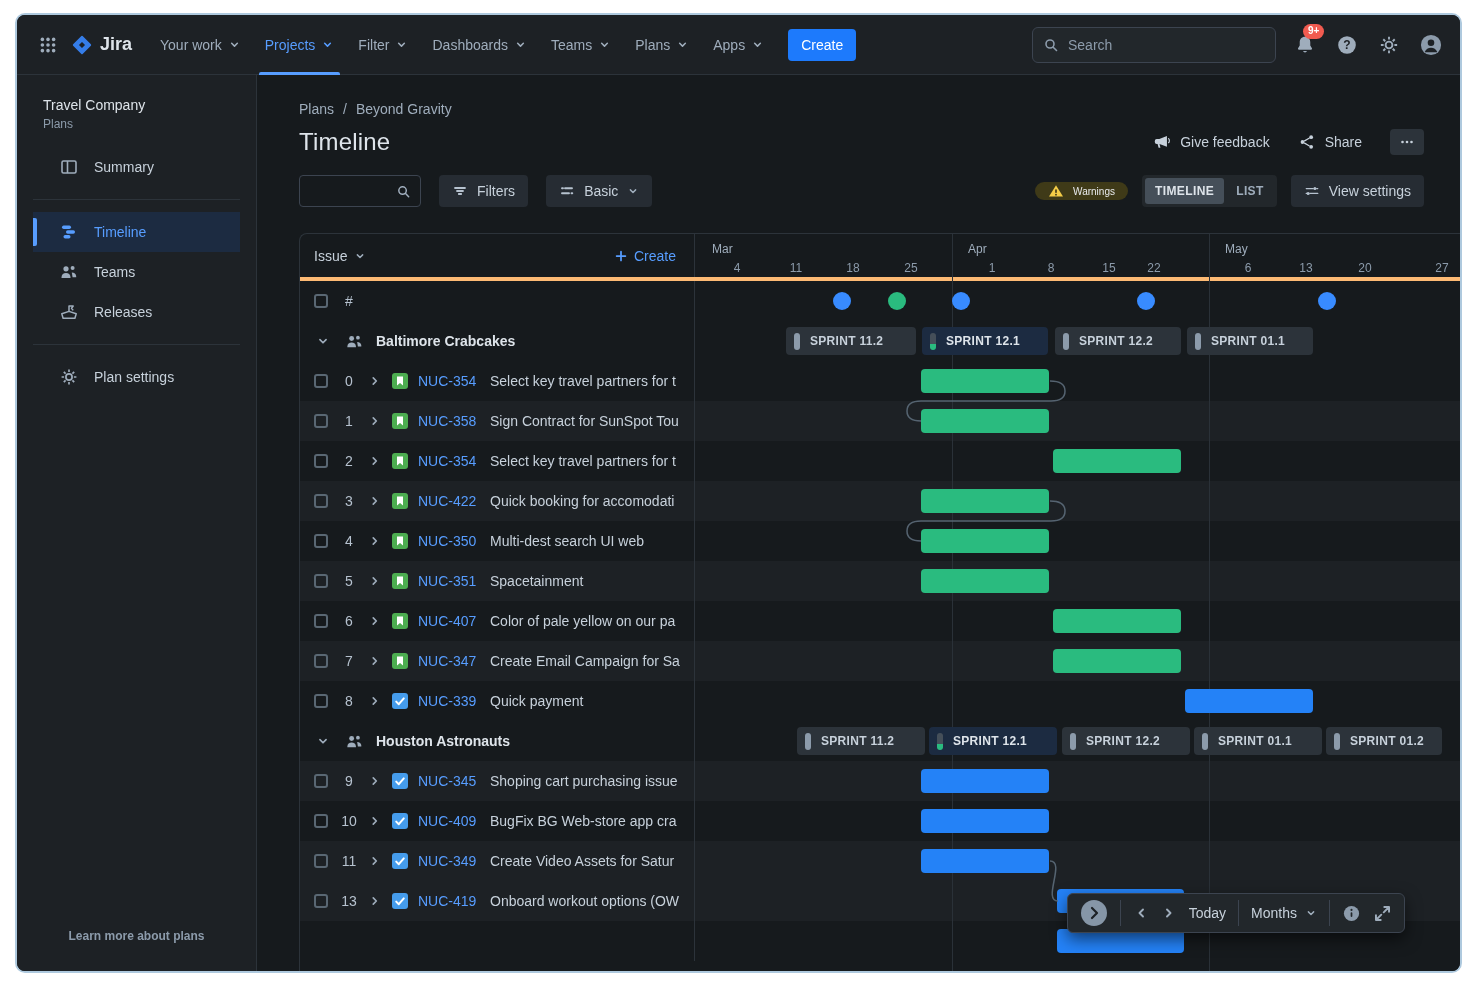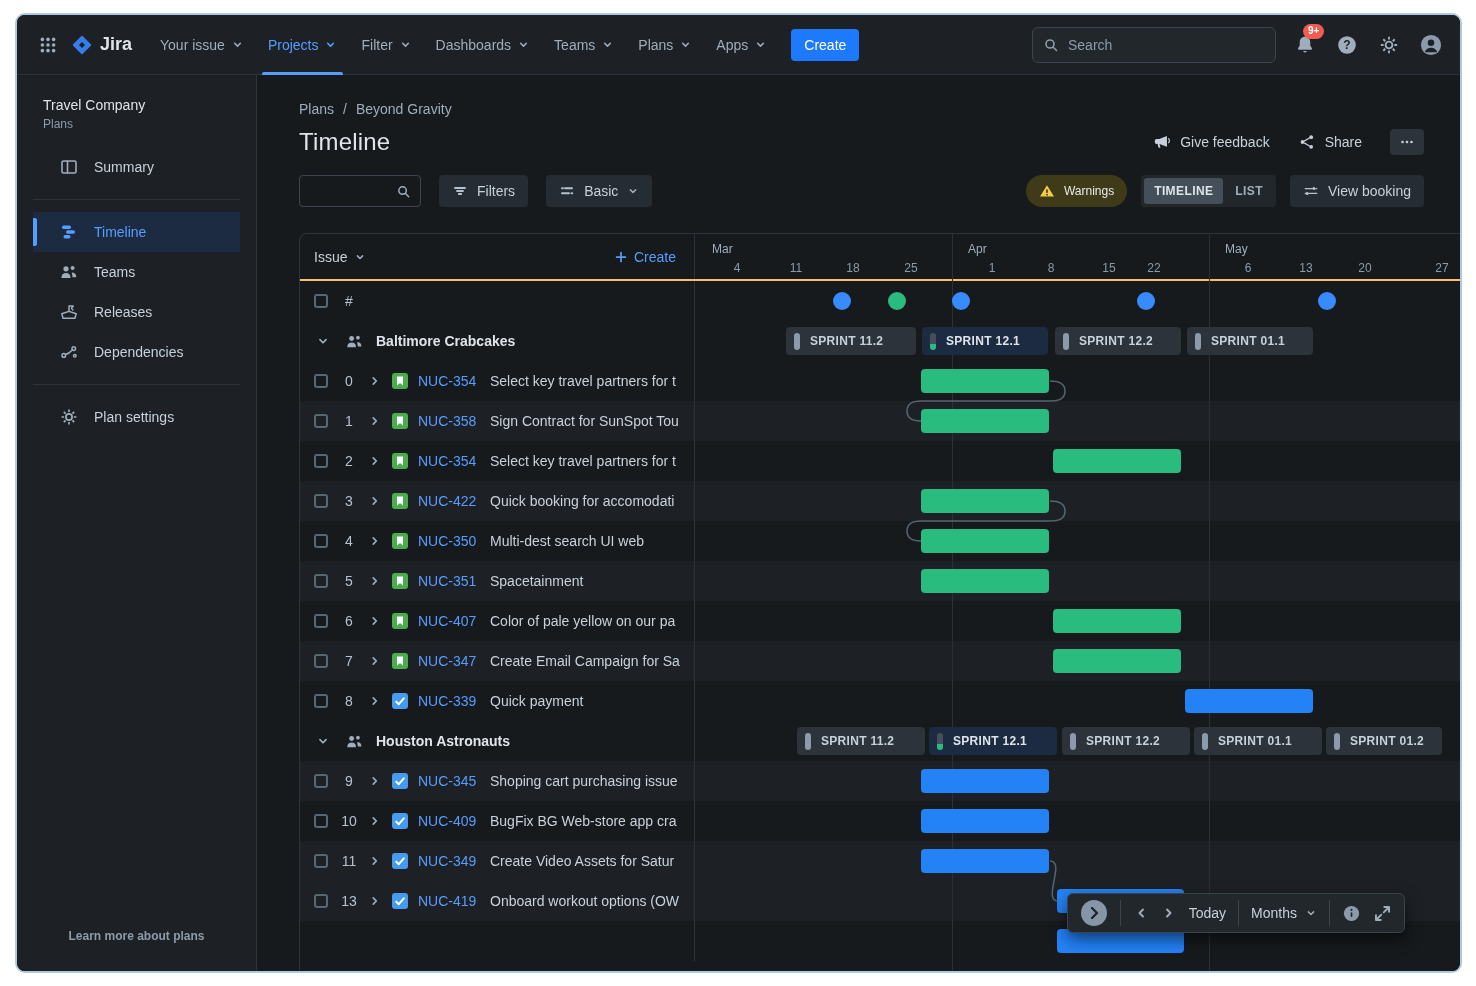--- a/index.html
+++ b/index.html
@@ -62,31 +62,31 @@
   .text-btn .ic{width:18px;height:18px;color:#C7D1DB}
   .more-btn{width:34px;height:26px;border-radius:4px;background:#2C333A;display:flex;align-items:center;justify-content:center;color:#C7D1DB;cursor:pointer}
   .filter-row{display:flex;align-items:flex-end;gap:10px;margin-top:19px}
   .mini-search{width:122px;height:32px;border:1px solid #3C4450;border-radius:4px;display:flex;align-items:center;padding:0 9px;color:#9FADBC;gap:6px}
   .mini-search input{width:100%;background:none;border:none;outline:none;color:#C7D1DB;font-size:14px;font-family:inherit}
   .gbtn{height:32px;padding:0 13px;display:flex;align-items:center;gap:9px;background:#262C33;border-radius:4px;
         color:#C7D1DB;font-size:14px;font-weight:500;cursor:pointer;margin-left:8px}
   .gbtn .ic{width:16px;height:16px;color:#B6C2CF}
   .gbtn .chev{width:12px;height:12px;color:#9FADBC}
   .filter-right{margin-left:auto;display:flex;align-items:center;gap:14px}
-  .warn-btn{height:32px;padding:0 13px;display:flex;align-items:center;gap:9px;background:#3F3A18;border-radius:16px;
-            color:#E8EAED;font-size:12px;font-weight:500;cursor:pointer}
+  .warn-btn{height:18px;padding:0 13px;display:flex;align-items:center;gap:9px;background:#3F3A18;border-radius:16px;
+            color:#E8EAED;font-size:10px;font-weight:500;cursor:pointer}
   .toggle{height:32px;background:#22272B;border-radius:4px;display:flex;align-items:center;padding:3px;gap:2px}
   .toggle .seg{height:26px;display:flex;align-items:center;padding:0 10px;font-size:12px;font-weight:700;
                letter-spacing:.4px;color:#9FADBC;border-radius:3px;cursor:pointer}
   .toggle .seg.active{background:#454F59;color:#DEE4EA}
 
   
   .panel{flex:1;min-height:0;margin-left:42px;margin-top:26px;border-top:1px solid #2C333A;border-left:1px solid #2C333A;
          border-top-left-radius:8px;position:relative;overflow:hidden;display:flex;flex-direction:column}
-  .panel-header{height:47px;flex:none;display:flex;border-bottom:2px solid #fdba74;position:relative}
+  .panel-header{height:47px;flex:none;display:flex;border-bottom:4px solid #fdba74;position:relative}
   .issue-head{width:395px;flex:none;border-right:1px solid #2C333A;display:flex;align-items:center;
               padding:0 18px 0 14px;gap:7px;color:#C7D1DB;font-size:14px;font-weight:500}
   .issue-head .chev{width:12px;height:12px;color:#9FADBC}
   .create-link{margin-left:auto;display:flex;align-items:center;gap:6px;color:#579DFF;font-size:14px;font-weight:500;cursor:pointer}
   .create-link .ic{width:14px;height:14px;color:#579DFF}
   .chart-head{flex:1;position:relative;font-size:12px}
   .month-label{position:absolute;top:8px;color:#9FADBC}
   .tick-label{position:absolute;top:27px;transform:translateX(-50%);color:#8C9BAB}
   .rows{flex:1;position:relative;overflow:hidden;min-height:0}
   .row{height:40px;display:flex}
@@ -152,21 +152,21 @@
       <div class="logo">
         <span class="ic">
           <svg viewBox="0 0 24 24">
               <path fill="#357DE8" d="M21.7 11.3L12.7 2.3a1 1 0 0 0-1.4 0l-9 9a1 1 0 0 0 0 1.4l9 9a1 1 0 0 0 1.4 0l9-9a1 1 0 0 0 0-1.4zM12 15.3L8.7 12 12 8.7 15.3 12z"></path>
             </svg>
         </span>
         <span>Jira</span>
       </div>
       <nav class="nav-menu" id="nav-menu">
           <div class="nav-item">
-            <span>Your issue</span>
+            <span>Your work</span>
             <span class="ic">
               <svg viewBox="0 0 16 16" fill="none" stroke="currentColor" stroke-width="1.9" stroke-linecap="round" stroke-linejoin="round">
                 <path d="M4.5 6.5L8 10l3.5-3.5"></path>
               </svg>
             </span>
           </div>
           <div class="nav-item active">
             <span>Projects</span>
             <span class="ic">
               <svg viewBox="0 0 16 16" fill="none" stroke="currentColor" stroke-width="1.9" stroke-linecap="round" stroke-linejoin="round">
@@ -307,31 +307,20 @@
               </div>
               <div class="sb-item">
                 <span class="ic">
                   <svg viewBox="0 0 20 20" fill="none" stroke="currentColor" stroke-width="1.5" stroke-linejoin="round">
                     <path d="M2.8 11.8l1.3 4.4h11.8l1.3-4.4L10 9.4z"></path>
                     <path d="M10 9.4V4h4.2L12.5 6.2 14.2 8.4"></path>
                   </svg>
                 </span>
                 <span>Releases</span>
               </div>
-              <div class="sb-item">
-                <span class="ic">
-                  <svg viewBox="0 0 20 20" fill="none" stroke="currentColor" stroke-width="1.5">
-                    <circle cx="4.8" cy="13.4" r="1.8"></circle>
-                    <circle cx="14.8" cy="6.6" r="1.8"></circle>
-                    <circle cx="15.8" cy="13.8" r="1.3"></circle>
-                    <path d="M6.6 12.5c3.2-1 5-2.7 6.7-4.6" stroke-linecap="round"></path>
-                  </svg>
-                </span>
-                <span>Dependencies</span>
-              </div>
             </div>
             <div class="sb-divider"></div>
             <div class="sb-section">
               <div class="sb-item">
                 <span class="ic">
                   <svg viewBox="0 0 20 20" fill="none" stroke="currentColor" stroke-width="1.7">
                     <circle cx="10" cy="10" r="3.1"></circle>
                     <path d="M10 2.6v2.5M10 14.9v2.5M2.6 10h2.5M14.9 10h2.5M4.8 4.8l1.8 1.8M13.4 13.4l1.8 1.8M15.2 4.8l-1.8 1.8M6.6 13.4l-1.8 1.8"></path>
                   </svg>
                 </span>
@@ -430,21 +419,21 @@
                 <span class="seg">LIST</span>
               </div>
               <span class="gbtn" style="margin-left:0">
                 <span class="ic">
                   <svg viewBox="0 0 20 20" fill="none" stroke="currentColor" stroke-width="1.6" stroke-linecap="round">
                       <path d="M2.8 7h8.6M15.8 7h1.4M2.8 13h1.4M7.4 13h9.8"></path>
                       <circle cx="13.6" cy="7" r="1.9" fill="currentColor" stroke="none"></circle>
                       <circle cx="5.2" cy="13" r="1.9" fill="currentColor" stroke="none"></circle>
                     </svg>
                 </span>
-                <span>View booking</span>
+                <span>View settings</span>
               </span>
             </div>
           </div>
         </div>
 
         <section class="panel">
           <div class="panel-header">
             <div class="issue-head">
               <span>Issue</span>
               <span class="ic chev">

